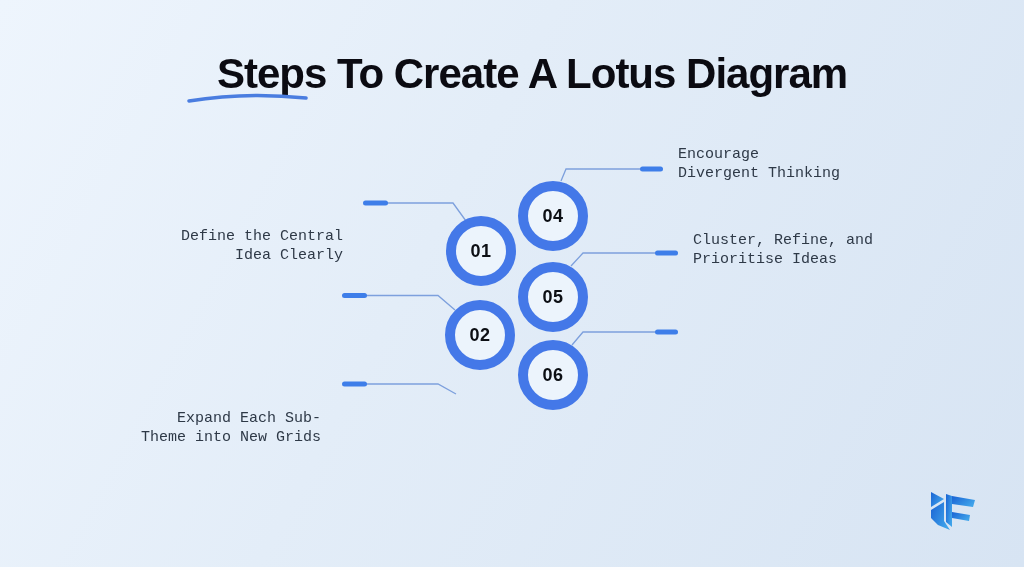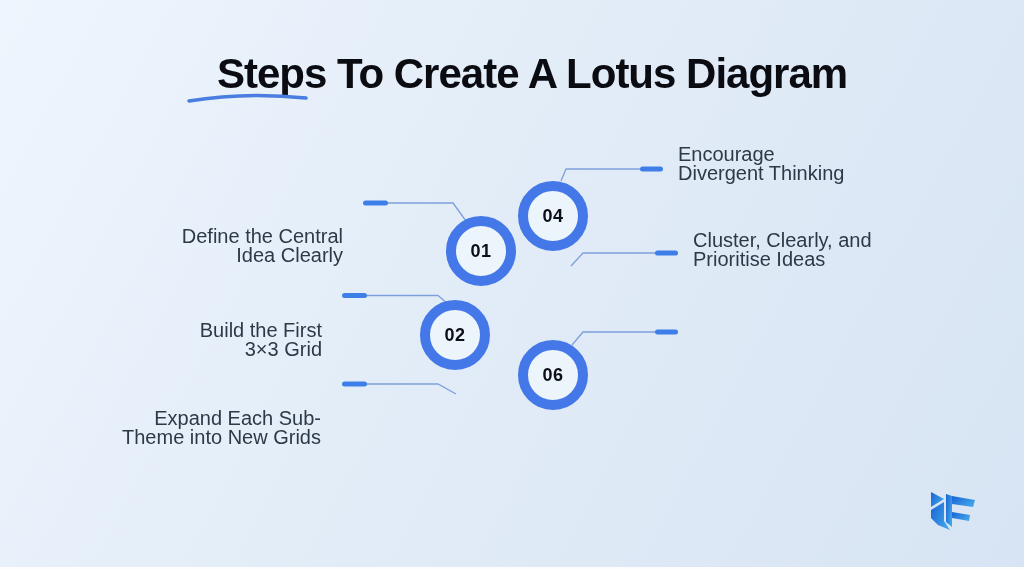--- a/index.html
+++ b/index.html
@@ -55,28 +55,29 @@
     border-radius:50%;
     background:var(--circle-fill);
     display:flex;align-items:center;justify-content:center;
   }
   .circle span{
     font-size:18px;font-weight:bold;letter-spacing:.5px;
     color:var(--number-text);
   }
   .label{
     position:absolute;
-    font-size:20px;line-height:19px;
+    font-size:15px;line-height:19px;
     color:var(--label-text);
     white-space:pre-line;
+    font-family:Liberation Mono, monospace;
   }
   .label.right-align{text-align:right;margin-top:44px;}
   .label.left-align{text-align:left;}
   .c1{left:446px;top:216px;}
-  .c2{left:420px;top:300px;}
+  .c2{left:445px;top:300px;}
   .c3{left:446px;top:383px;}
   .c4{left:518px;top:181px;}
   .c5{left:518px;top:262px;}
   .c6{left:518px;top:340px;}
   .l1{right:681px;top:183px;}
   .l2{right:702px;top:277px;}
   .l3{right:703px;top:365px;}
   .l4{left:678px;top:145px;}
   .l5{left:693px;top:231px;}
   .l6{left:693px;top:314px;}
@@ -122,33 +123,34 @@
 
   <div class="circle c1">
     <span>01</span>
   </div>
   <div class="circle c2">
     <span>02</span>
   </div>
   <div class="circle c4">
     <span>04</span>
   </div>
+  <div class="circle c5">
+    <span>05</span>
+  </div>
   <div class="circle c6">
     <span>06</span>
   </div>
 
   <div class="label right-align l1">Define the Central
 Idea Clearly</div>
-  <div class="label right-align l2">Build the First
-3×3 Grid</div>
   <div class="label right-align l3">Expand Each Sub-
 Theme into New Grids</div>
   <div class="label left-align l4">Encourage
 Divergent Thinking</div>
-  <div class="label left-align l5">Cluster, Clearly, and
+  <div class="label left-align l5">Cluster, Refine, and
 Prioritise Ideas</div>
 
   <svg class="logo" viewBox="0 0 50 46" xmlns="http://www.w3.org/2000/svg">
     <defs>
       <linearGradient id="mfGrad" x1="0" y1="0" x2="1" y2="0.6">
         <stop offset="0" stop-color="#1a63d4" style="stop-color:var(--logo-blue-dark)"></stop>
         <stop offset="1" stop-color="#3fa3ea" style="stop-color:var(--logo-blue-light)"></stop>
       </linearGradient>
     </defs>
     <g fill="url(#mfGrad)">

